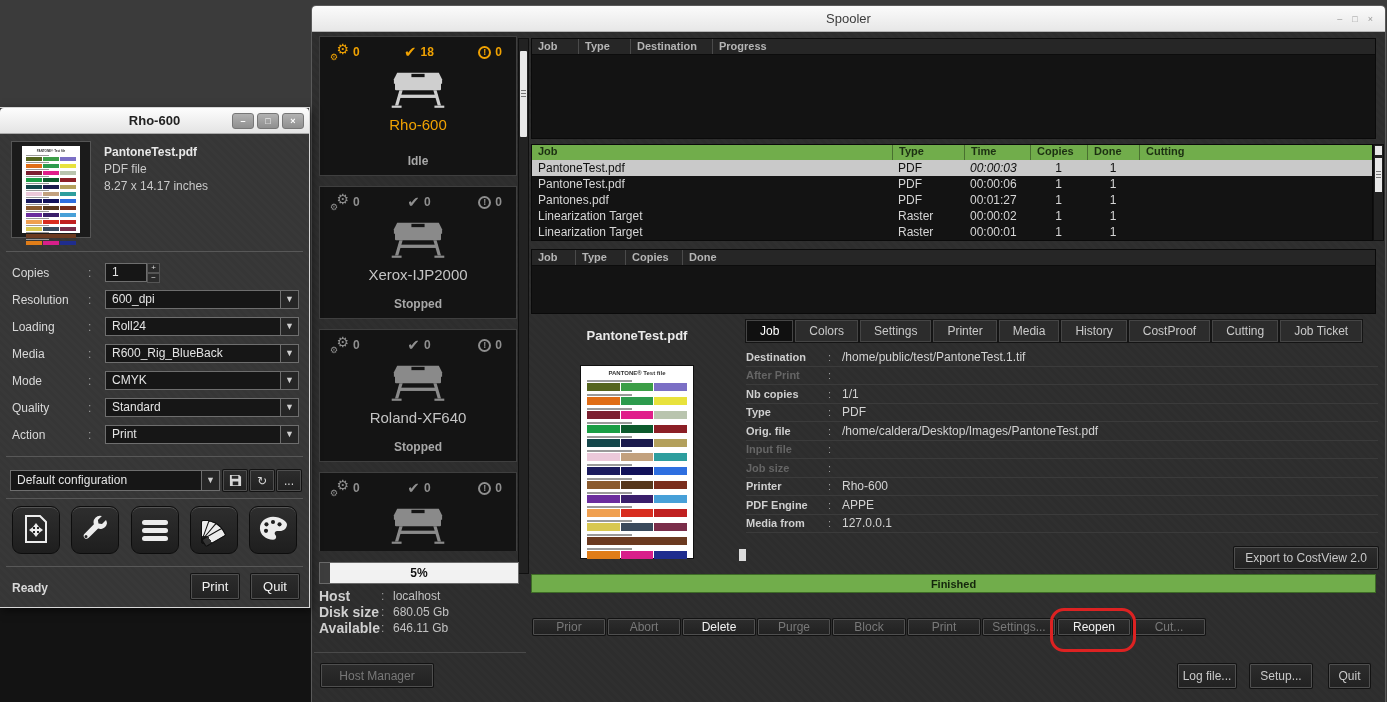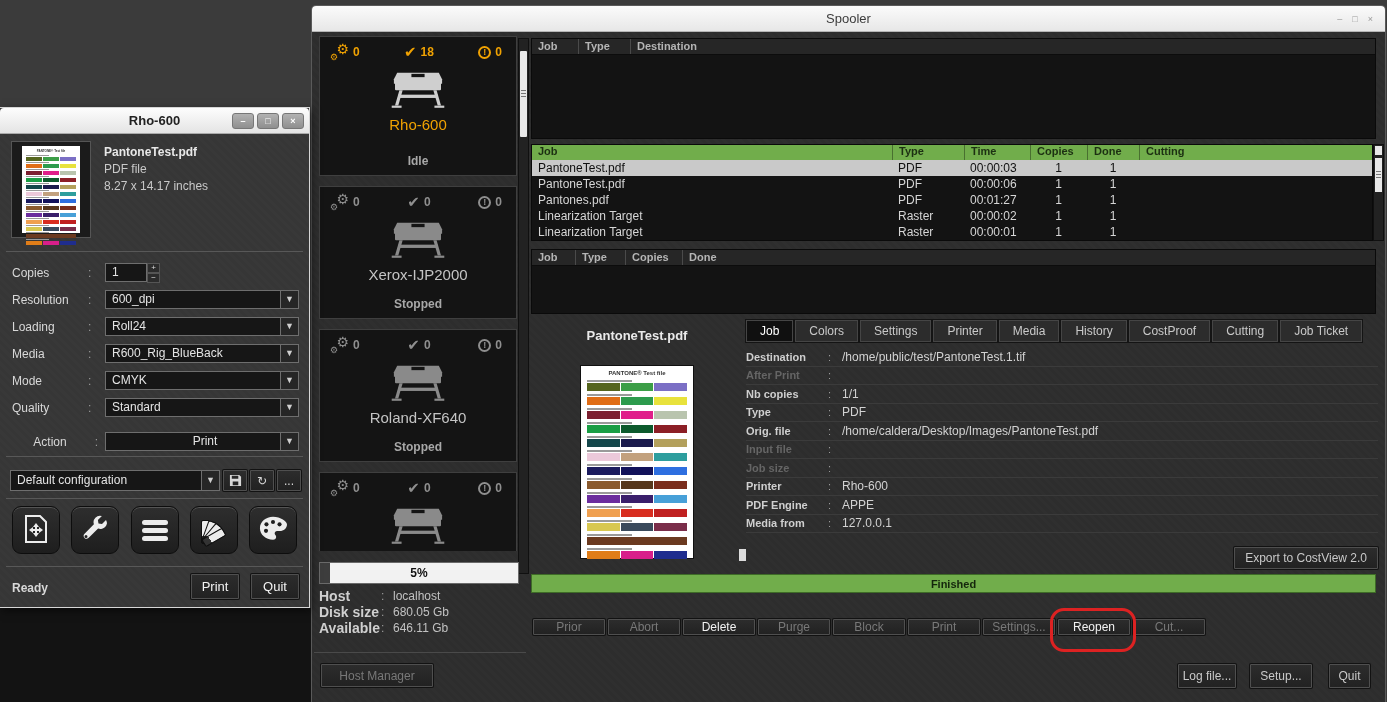--- a/index.html
+++ b/index.html
@@ -326,37 +326,38 @@
           </div>
       </div>
       <div class="col-sep"></div>
       <button class="dbtn dim host-manager">Host Manager</button>
 
       <div class="tbl queue-tbl">
         <div class="tbl-head" id="queueHead">
             <div class="hc" style="width: 46px;">Job</div>
             <div class="hc" style="width: 52px;">Type</div>
             <div class="hc" style="width: 82px;">Destination</div>
+            <div class="hc" style="flex: 1 1 0%;">Progress</div>
           </div>
       </div>
 
       <div class="tbl jobs-tbl">
         <div class="jobs-head" id="jobsHead">
             <div class="hc" style="width: 360px;">Job</div>
             <div class="hc" style="width: 72px;">Type</div>
             <div class="hc" style="width: 66px;">Time</div>
             <div class="hc" style="width: 57px;">Copies</div>
             <div class="hc" style="width: 52px;">Done</div>
             <div class="hc" style="flex: 1 1 0%;">Cutting</div>
           </div>
         <div id="jobsRows">
             <div class="job-row selected">
               <div class="c" style="width: 360px;">PantoneTest.pdf</div>
               <div class="c" style="width: 72px;">PDF</div>
-              <div class="c" style="width: 66px;">00:00:03</div>
+              <div class="c" style="width: 66px; font-style: italic;">00:00:03</div>
               <div class="c center" style="width: 57px;">1</div>
               <div class="c center" style="width: 52px;">1</div>
               <div class="c" style="flex: 1 1 0%;"></div>
             </div>
             <div class="job-row">
               <div class="c" style="width: 360px;">PantoneTest.pdf</div>
               <div class="c" style="width: 72px;">PDF</div>
               <div class="c" style="width: 66px;">00:00:06</div>
               <div class="c center" style="width: 57px;">1</div>
               <div class="c center" style="width: 52px;">1</div>
@@ -752,21 +753,21 @@
           <div class="frow" style="top: 237px;">
             <span class="flab">Mode</span>
             <span class="fcol">:</span>
             <div class="fselect">CMYK</div>
           </div>
           <div class="frow" style="top: 264px;">
             <span class="flab">Quality</span>
             <span class="fcol">:</span>
             <div class="fselect">Standard</div>
           </div>
-          <div class="frow" style="top: 298px; text-align: center;">
+          <div class="frow" style="top: 291px;">
             <span class="flab">Action</span>
             <span class="fcol">:</span>
             <div class="fselect">Print</div>
           </div>
         </div>
       <div class="hr" style="top:322px"></div>
       <div class="cfg-row" style="top:336px">
         <div class="fselect">Default configuration</div>
         <button class="dbtn mini-btn">
           <svg width="13" height="13" viewBox="0 0 14 14">

